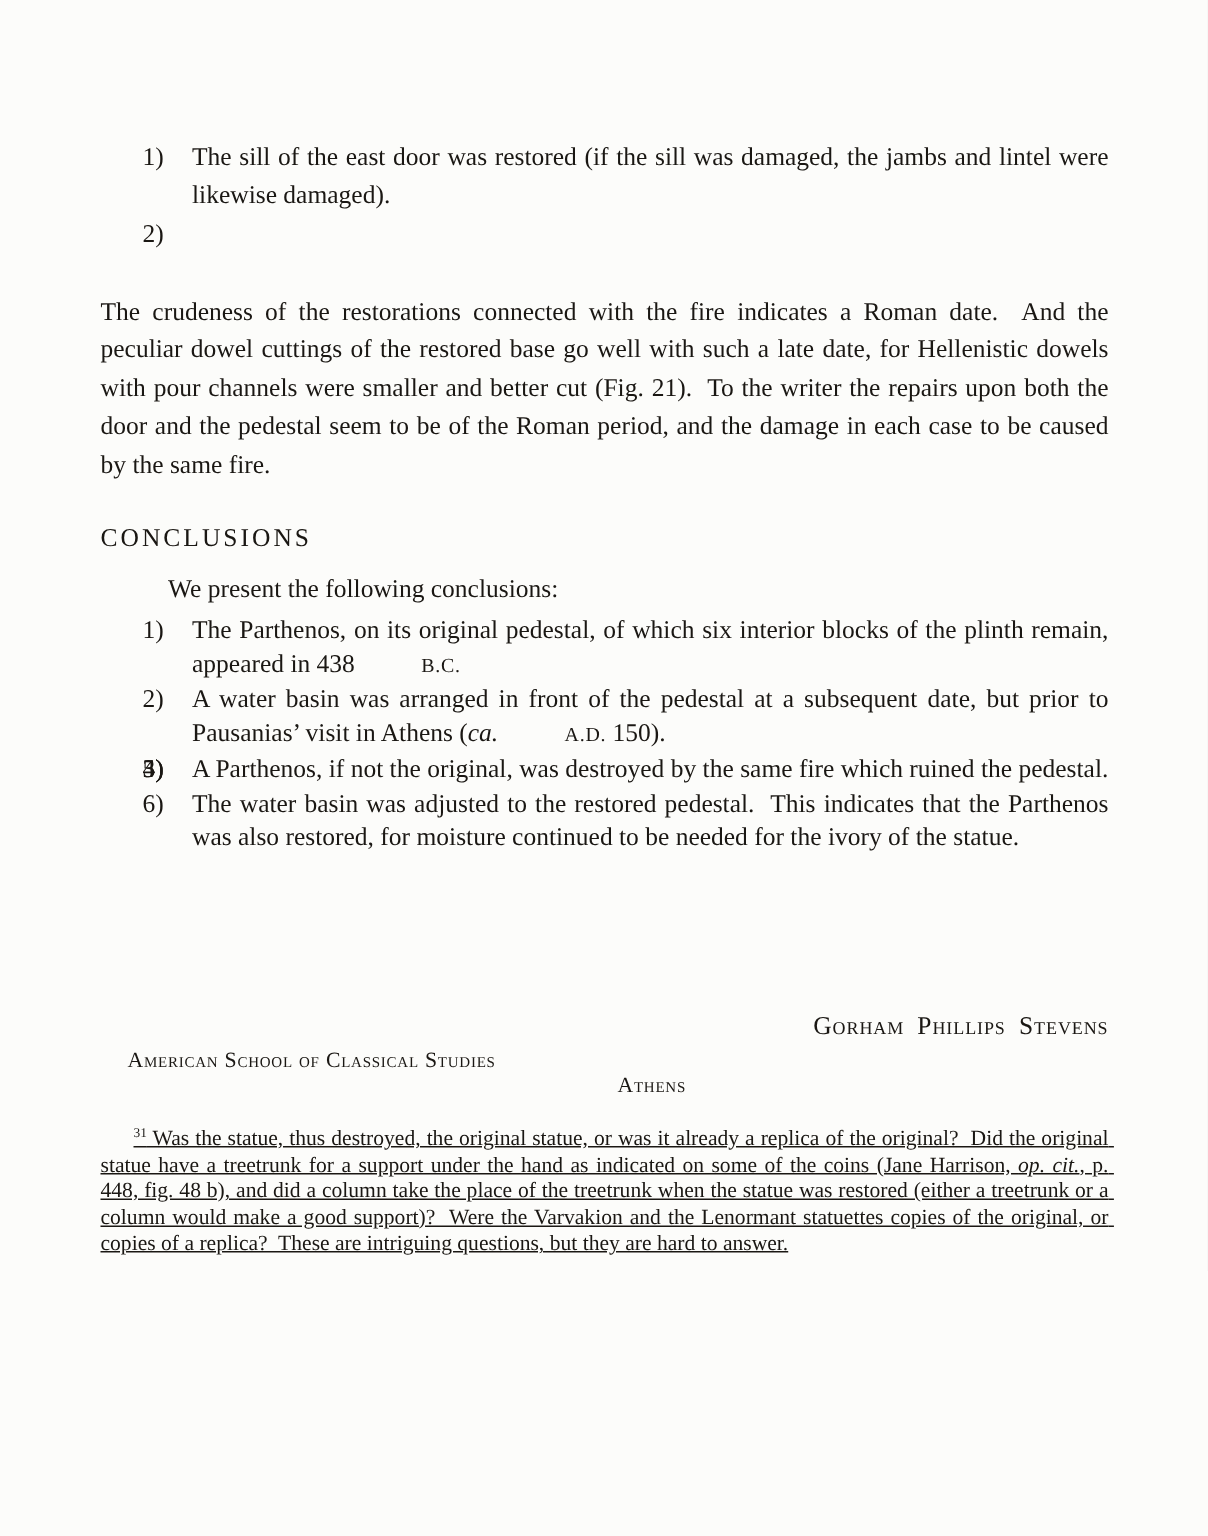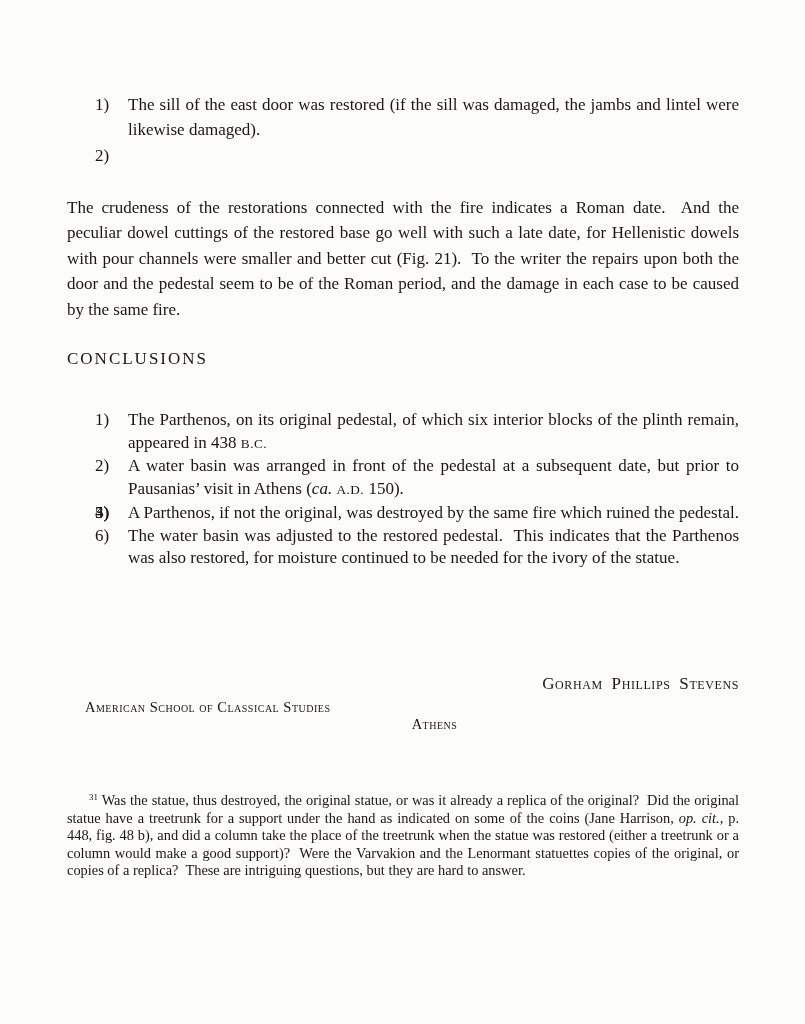--- a/index.html
+++ b/index.html
@@ -32,24 +32,24 @@
 
   .concl-head{top:349px;text-align:left;font-size:17px;letter-spacing:2px;}
   .intro{top:383px;font-size:17px;text-indent:45px;}
   .concl-list{top:409px;font-size:17px;line-height:22.7px;}
 
   .signature{top:674px;text-align:right;font-size:17px;font-variant:small-caps;letter-spacing:.6px;word-spacing:4px;}
   .affiliation{top:699px;font-size:14.5px;font-variant:small-caps;letter-spacing:.5px;line-height:16.5px;}
   .aff-l1{margin-left:18px;}
   .aff-l2{margin-left:63px;text-align:center;}
 
-  .footnote{top:792px;font-size:14.4px;line-height:17.6px;text-align:justify;text-indent:22px;white-space:pre-wrap;}
+  .footnote{top:751px;font-size:14.4px;line-height:17.6px;text-align:justify;text-indent:22px;white-space:pre-wrap;text-decoration:underline;}
 
   .i{font-style:italic;}
-  .sc{font-size:.78em;letter-spacing:.5px;}
+  .sc{font-size:.78em;letter-spacing:.5px;margin-left:40px;}
   sup{font-size:.62em;line-height:0;vertical-align:baseline;position:relative;top:-.55em;}
 </style>
 </head>
 <body>
 
 <div class="page">
 
 
   <div class="blk damage-list">
     <div class="li">
@@ -57,20 +57,21 @@
     </div>
     <div class="li">
       <span class="num">2)</span>
     </div>
   </div>
 
   <div class="blk para">The crudeness of the restorations connected with the fire indicates a Roman date.  And the peculiar dowel cuttings of the restored base go well with such a late date, for Hellenistic dowels with pour channels were smaller and better cut (Fig. 21).  To the writer the repairs upon both the door and the pedestal seem to be of the Roman period, and the damage in each case to be caused by the same fire.</div>
 
   <div class="blk concl-head">CONCLUSIONS</div>
 
+  <div class="blk intro">We present the following conclusions:</div>
 
   <div class="blk concl-list">
     <div class="li">
       <span class="num">1)</span><span class="litext"><span>The Parthenos, on its original pedestal, of which six interior blocks of the plinth remain, appeared in 438 </span><span class="sc">B.C.</span></span>
     </div>
     <div class="li">
       <span class="num">2)</span><span class="litext"><span>A water basin was arranged in front of the pedestal at a subsequent date, but prior to Pausanias’ visit in Athens (</span><span class="i">ca.</span><span> </span><span class="sc">A.D.</span><span> 150).</span></span>
     </div>
     <div class="li">
       <span class="num">3)</span>

